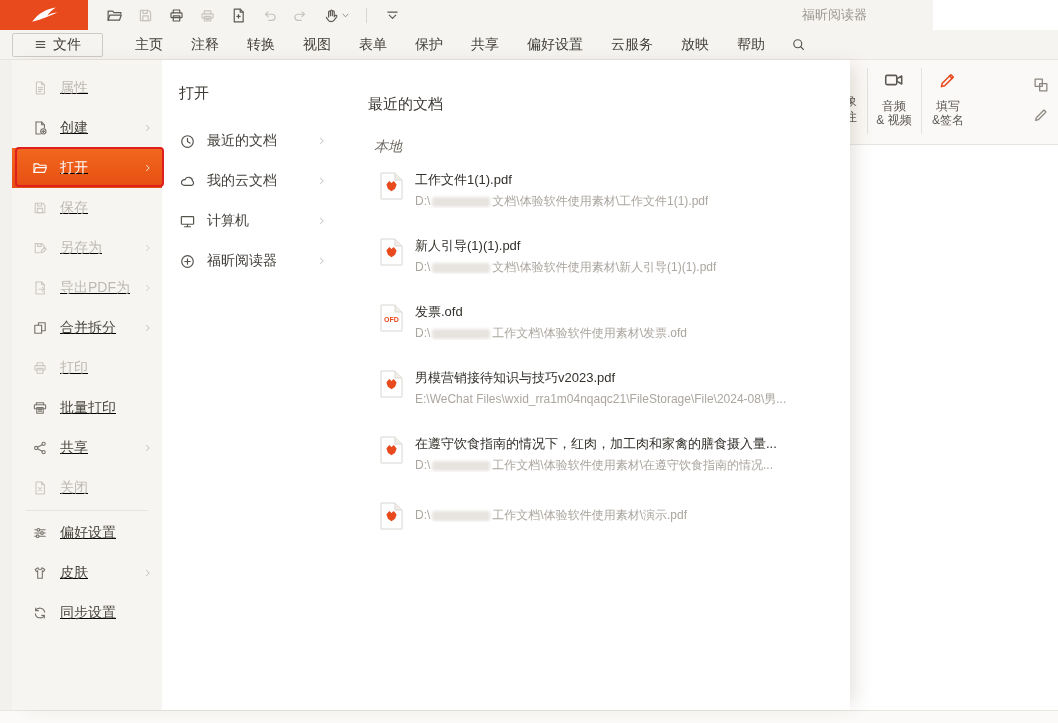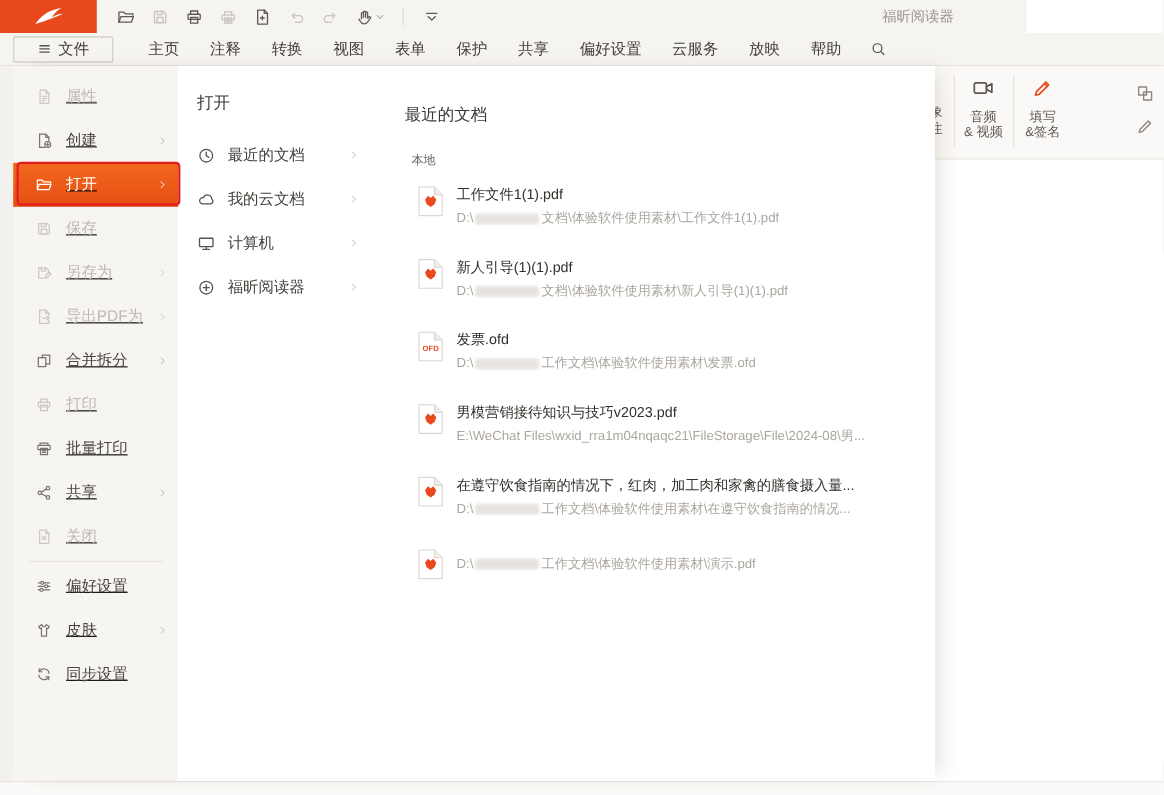--- a/index.html
+++ b/index.html
@@ -57,21 +57,21 @@
 
   .fm-open-panel{width:178px;background:#fff;padding-top:24px;box-sizing:border-box;flex:0 0 auto;}
   .op-title{font-size:15px;color:#3c3833;margin-left:17px;}
   .op-list{margin-top:18px;}
   .op-item{height:40px;display:flex;align-items:center;padding-left:17px;position:relative;font-size:14px;color:#44413c;cursor:default;}
   .op-item .ic{width:17px;height:17px;margin-right:11px;color:#56534e;}
   .op-item .chev{position:absolute;right:12px;width:12px;height:12px;color:#b6b2ab;margin:0;}
 
   .fm-content{flex:1;padding:35px 0 0 28px;box-sizing:border-box;}
   .rc-title{font-size:15px;color:#3c3833;}
-  .rc-group{font-size:11px;color:#6b6660;margin:24px 0 0 6px;}
+  .rc-group{font-size:14px;color:#6b6660;margin:24px 0 0 6px;font-style:italic;}
   .rc-list{margin-top:13px;}
   .rc-item{display:flex;gap:12px;margin:0 0 27px 12px;padding-top:3px;cursor:default;}
   .rc-icon{width:23px;height:28px;flex:0 0 auto;}
   .rc-name{font-size:13px;color:#33302b;line-height:16px;max-width:440px;}
   .rc-path{font-size:12px;color:#aba69f;margin-top:6px;line-height:14px;max-width:450px;white-space:nowrap;overflow:hidden;}
   .redact{display:inline-block;width:58px;height:10px;background:#e7e4e0;border-radius:2px;vertical-align:middle;filter:blur(1.5px);margin:0 2px;}
 
   .annotation-box{position:absolute;left:15px;top:147px;width:149px;height:40px;border:2px solid #e01e1e;border-radius:4px;box-sizing:border-box;pointer-events:none;z-index:50;}
 </style>
 </head>

